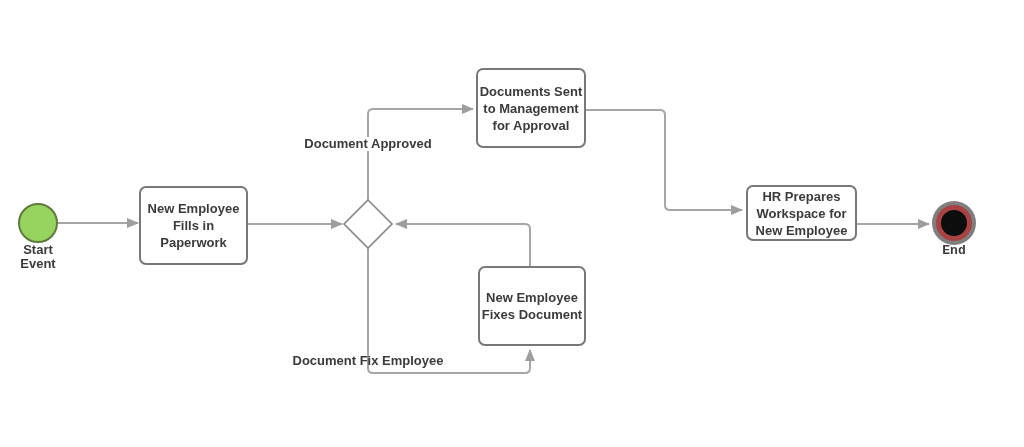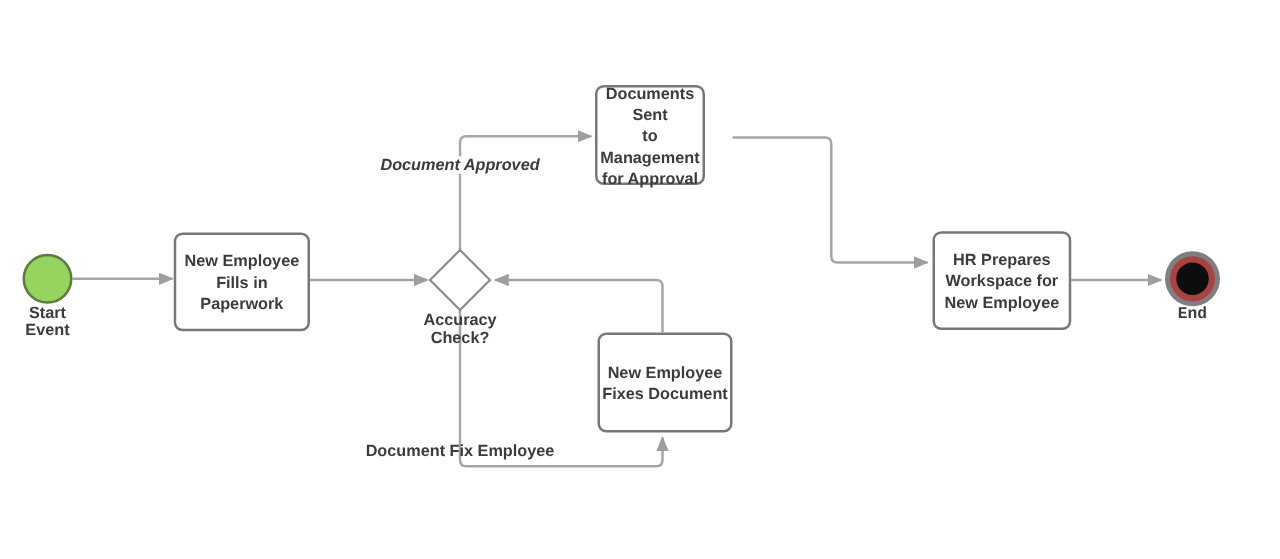--- a/index.html
+++ b/index.html
@@ -30,23 +30,23 @@
     align-items: center;
     justify-content: center;
     text-align: center;
     font-weight: bold;
     font-size: 13px;
     line-height: 17px;
     color: #3b3b3b;
     white-space: pre-line;
   }
   .task-paperwork { left: 139px; top: 186px; width: 109px; height: 79px; }
-  .task-management { left: 476px; top: 68px;  width: 88px; height: 80px; }
+  .task-management { left: 476px; top: 68px;  width: 110px; height: 80px; }
   .task-fix        { left: 478px; top: 266px; width: 108px; height: 80px; }
-  .task-hr         { left: 746px; top: 185px; width: 111px; height: 79px; }
+  .task-hr         { left: 746px; top: 185px; width: 111px; height: 56px; }
 
   .event-start {
     position: absolute;
     left: 18px; top: 203px;
     width: 40px; height: 40px;
     box-sizing: border-box;
     background: #96d35f;
     border: 2px solid #5f7a3e;
     border-radius: 50%;
   }
@@ -64,21 +64,21 @@
     position: absolute;
     text-align: center;
     font-weight: bold;
     font-size: 13px;
     line-height: 14px;
     color: #3b3b3b;
     white-space: pre-line;
   }
   .lbl-start    { left: 8px;   top: 243px; width: 60px; }
   .lbl-accuracy { left: 328px; top: 249px; width: 80px; }
-  .lbl-approved { left: 288px; top: 125px; width: 160px; background: #ffffff; font-style: italic; }
+  .lbl-approved { left: 288px; top: 137px; width: 160px; background: #ffffff; }
   .lbl-fixreq   { left: 288px; top: 354px; width: 160px; }
   .lbl-end      { left: 924px; top: 244px; width: 60px; font-family: Liberation Mono, monospace; }
 </style>
 </head>
 <body>
 
 <div id="canvas">
 
   <svg id="wires" viewBox="0 0 1024 447" xmlns="http://www.w3.org/2000/svg">
     <defs>
@@ -120,22 +120,20 @@
     <span>HR Prepares
 Workspace for
 New Employee</span>
   </div>
 
   <div class="event-end"></div>
 
   <div class="lbl lbl-start">Start
 Event</div>
 
-  <div class="lbl lbl-accuracy">Accuracy
-Check?</div>
 
   <div class="lbl lbl-approved">Document Approved</div>
 
   <div class="lbl lbl-fixreq">Document Fix Employee</div>
 
   <div class="lbl lbl-end">End</div>
 
 </div>
 
 </body></html>

